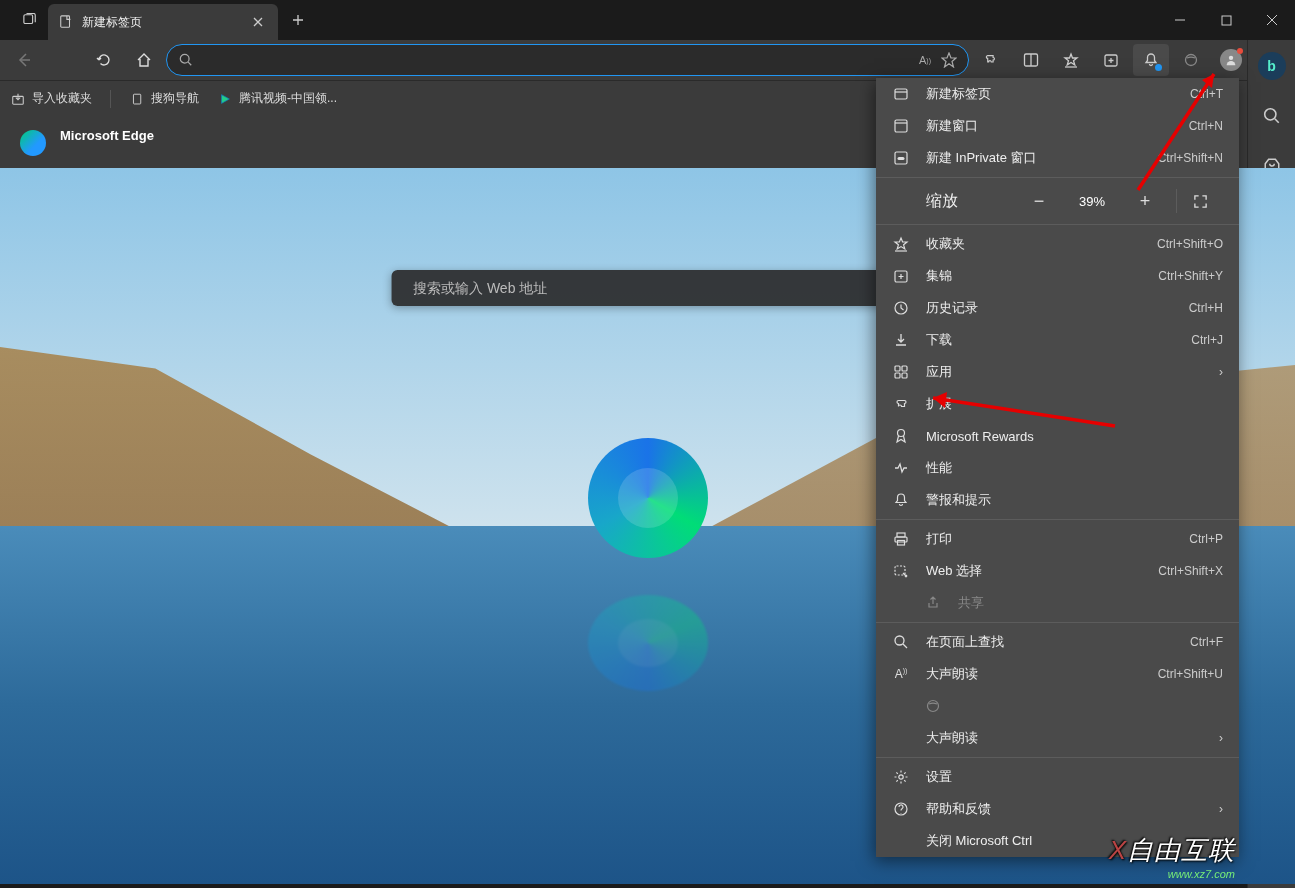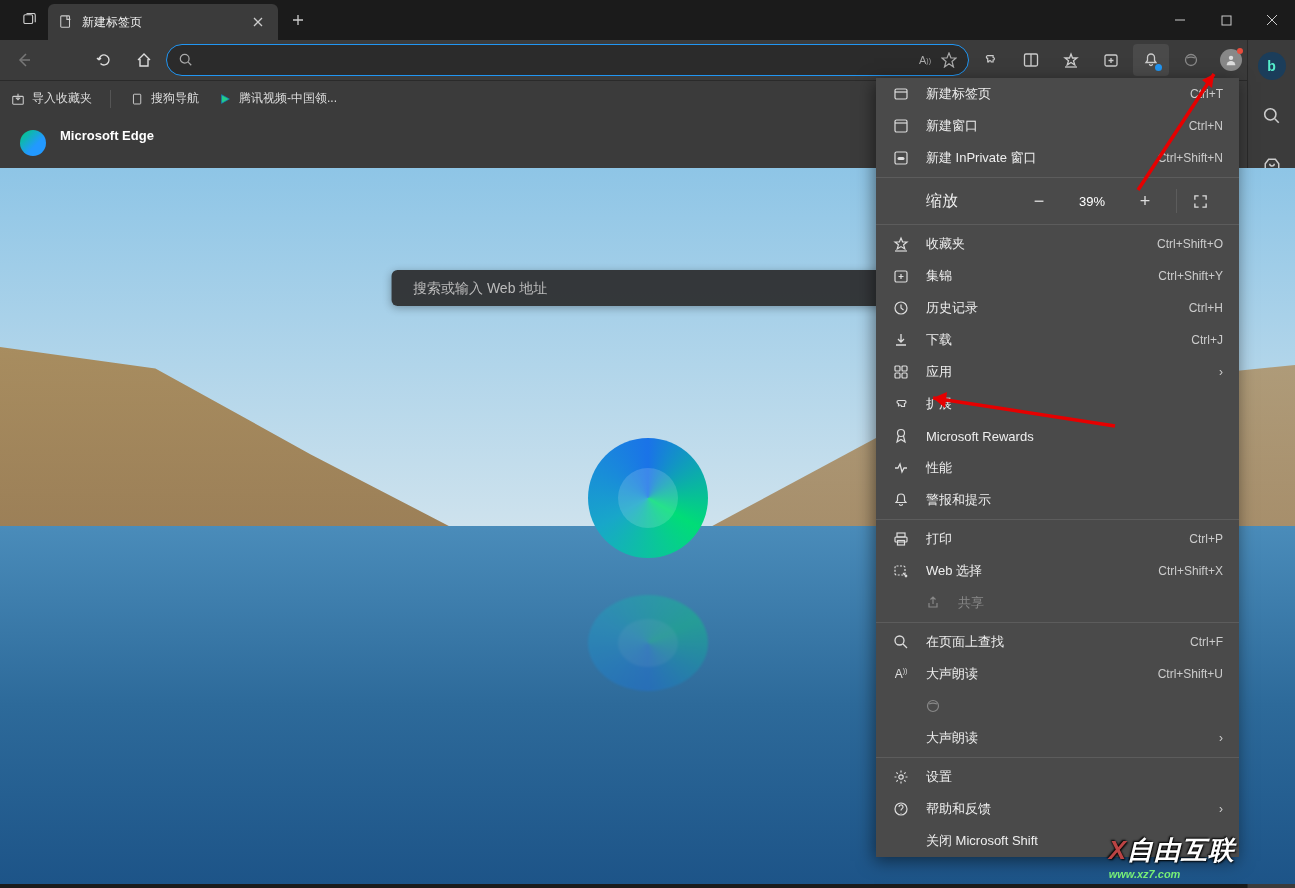--- a/index.html
+++ b/index.html
@@ -81,24 +81,24 @@
 .sidebar-sep { height:1px; width:28px; background:#555; }
 .sidebar-spacer { flex:1; }
 .bing-circle { width:28px; height:28px; border-radius:50%; background:#1b3d5a; display:flex; align-items:center; justify-content:center; color:#5ec; font-weight:bold; font-size:14px; }
 
 
 .arrow { position:absolute; z-index:200; pointer-events:none; }
 .arrow-line { stroke:#e60000; stroke-width:3.5; fill:none; }
 .arrow-head { fill:#e60000; }
 
 
-.watermark { position:absolute; bottom:8px; right:60px; z-index:300; font-family: Arial; font-style:italic; font-weight:bold; pointer-events:none; }
+.watermark { position:absolute; bottom:8px; right:60px; z-index:300; font-family: Arial; font-style:italic; font-weight:normal; pointer-events:none; }
 .watermark-main { font-size:26px; color:#fff; text-shadow: 1px 1px 2px #000, -1px -1px 2px #000; letter-spacing:1px; }
 .watermark-x { color:#b44; }
-.watermark-sub { font-size:11px; color:#7e7; text-align:left; }
+.watermark-sub { font-size:11px; color:#7e7; text-align:right; }
 
 svg { display:block; }
 </style>
 </head>
 <body>
 
 <div class="titlebar">
   <div class="tab-placeholder"></div>
   <div class="tab-summary-btn">
     <svg width="14" height="14" viewBox="0 0 16 16">
@@ -558,21 +558,21 @@
     <span class="menu-icon">
         <svg width="16" height="16" viewBox="0 0 16 16">
           <circle cx="8" cy="8" r="6" fill="none" stroke="#ddd" stroke-width="1.2"></circle>
           <path d="M6 6 a2 2 0 1 1 3 1.7 c-0.6 0.4 -1 0.8 -1 1.8 M8 12 v0.5" fill="none" stroke="#ddd" stroke-width="1.2"></path>
         </svg>
       </span>
     <span class="menu-label">帮助和反馈</span>
     <span class="menu-chevron">›</span>
   </div>
   <div class="menu-item indent">
-    <span class="menu-label">关闭 Microsoft Shift</span>
+    <span class="menu-label">关闭 Microsoft Ctrl</span>
   </div>
 </div>
 
 <svg class="arrow" style="top:60px; left:1118px;" width="120" height="140">
   <line class="arrow-line" x1="20" y1="130" x2="96" y2="14"></line>
   <polygon class="arrow-head" points="96,14 84,20 94,28"></polygon>
 </svg>
 <svg class="arrow" style="top:386px; left:915px;" width="210" height="50">
   <line class="arrow-line" x1="200" y1="40" x2="18" y2="12"></line>
   <polygon class="arrow-head" points="18,12 32,6 30,22"></polygon>

